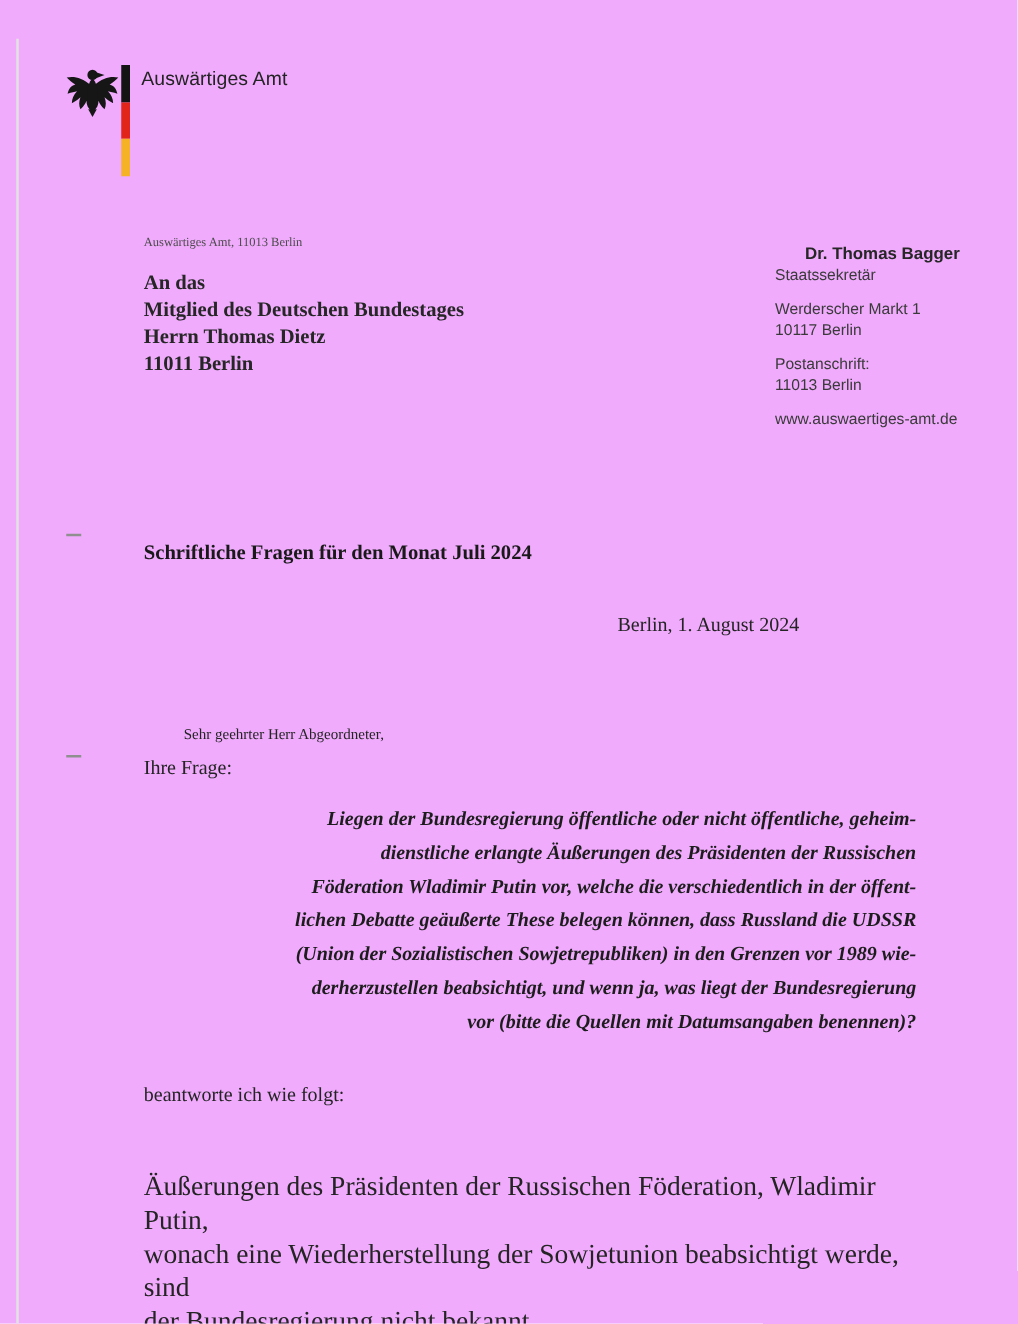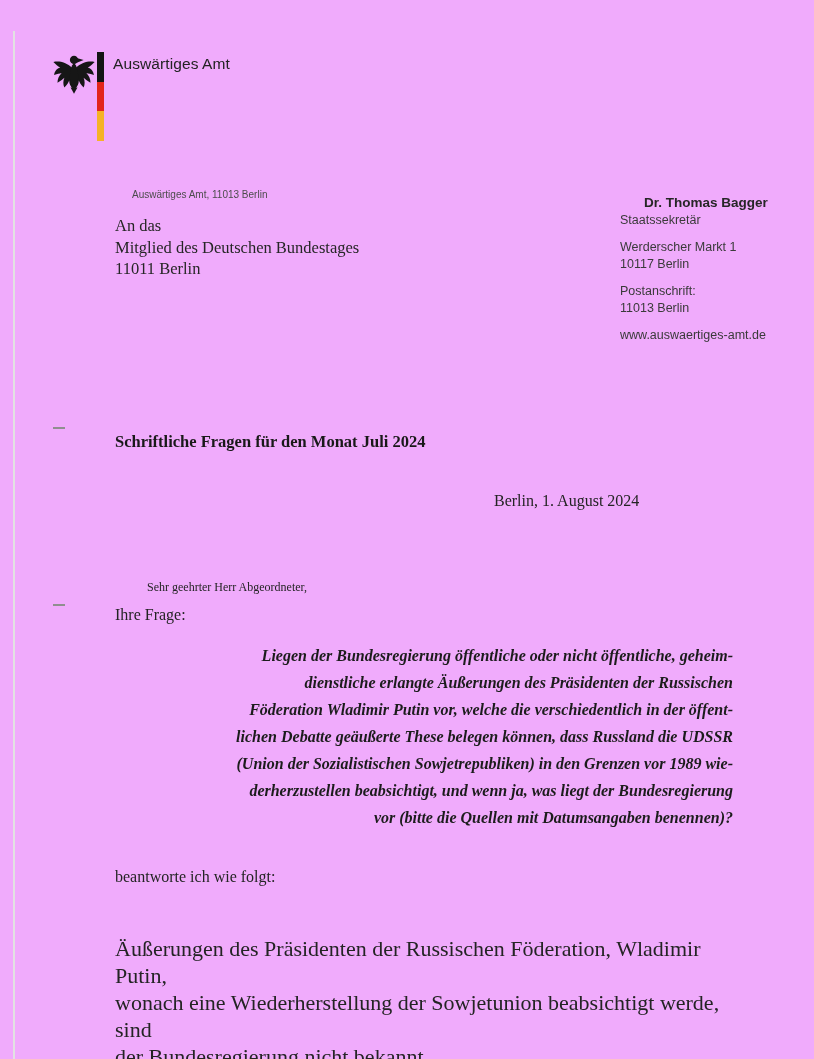--- a/index.html
+++ b/index.html
@@ -33,26 +33,26 @@
   .flagbar .seg { width: 100%; flex: 1; }
   .wordmark {
     position: absolute; left: 113px; top: 55px;
     font-family: "Liberation Sans", "DejaVu Sans", sans-serif;
     font-size: 15.5px; font-weight: 500; color: #232323;
     letter-spacing: 0.1px;
   }
   
   .sender-line {
     position: absolute; left: 115px; top: 189px;
-    font-family: Liberation Sans, sans-serif;
-    font-size: 10px; color: #4c4c4c; margin-left: 17px;
+    font-family: Liberation Serif, serif;
+    font-size: 10px; color: #4c4c4c;
   }
   .recipient {
     position: absolute; left: 115px; top: 215px;
-    font-size: 16.5px; line-height: 21.5px; color: #262626;
+    font-size: 16.5px; line-height: 21.5px; color: #262626; font-weight: bold;
   }
   
   .contact {
     position: absolute; left: 620px; top: 194px; width: 185px;
     font-family: "Liberation Sans", "DejaVu Sans", sans-serif;
     font-size: 12.5px; line-height: 17px; color: #3a3a3a;
   }
   .contact .name { font-size: 13.5px; font-weight: 700; color: #262626; line-height: 18px; padding-left: 24px; }
   .contact .group { margin-top: 10px; }
   
@@ -119,20 +119,21 @@
     <div class="seg" style="background:#141414"></div>
     <div class="seg" style="background:#e2251b"></div>
     <div class="seg" style="background:#f5b226"></div>
   </div>
   <div class="wordmark">Auswärtiges Amt</div>
 
   <div class="sender-line">Auswärtiges Amt, 11013 Berlin</div>
   <div class="recipient">
     <div>An das</div>
     <div>Mitglied des Deutschen Bundestages</div>
+    <div>Herrn Thomas Dietz</div>
     <div>11011 Berlin</div>
   </div>
 
   <div class="contact">
     <div class="name">Dr. Thomas Bagger</div>
     <div>Staatssekretär</div>
     <div class="group">
       <div>Werderscher Markt 1</div>
       <div>10117 Berlin</div>
     </div>

